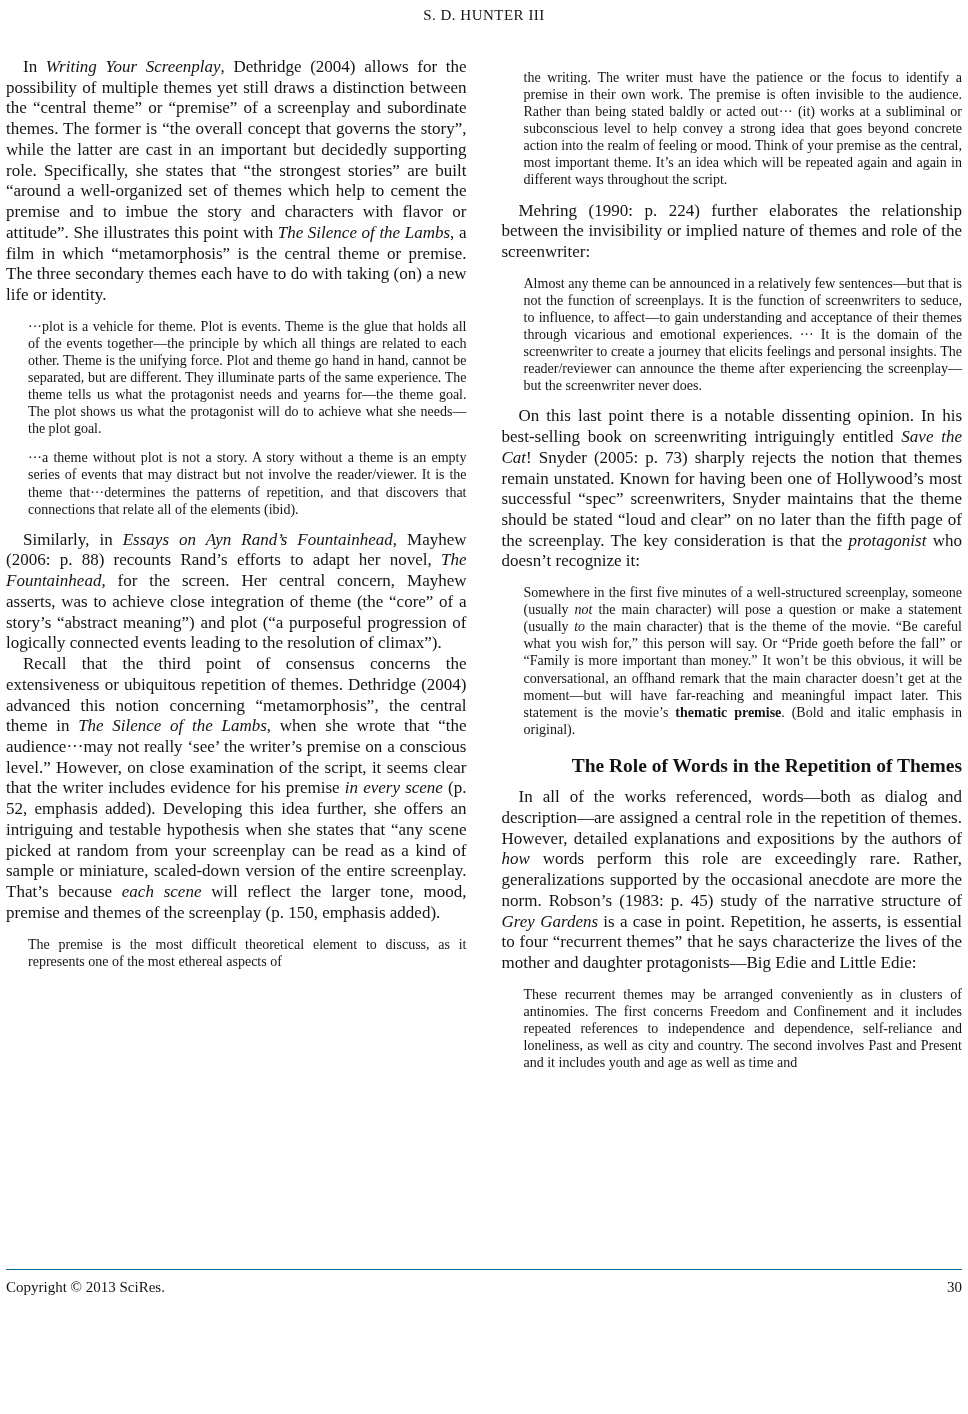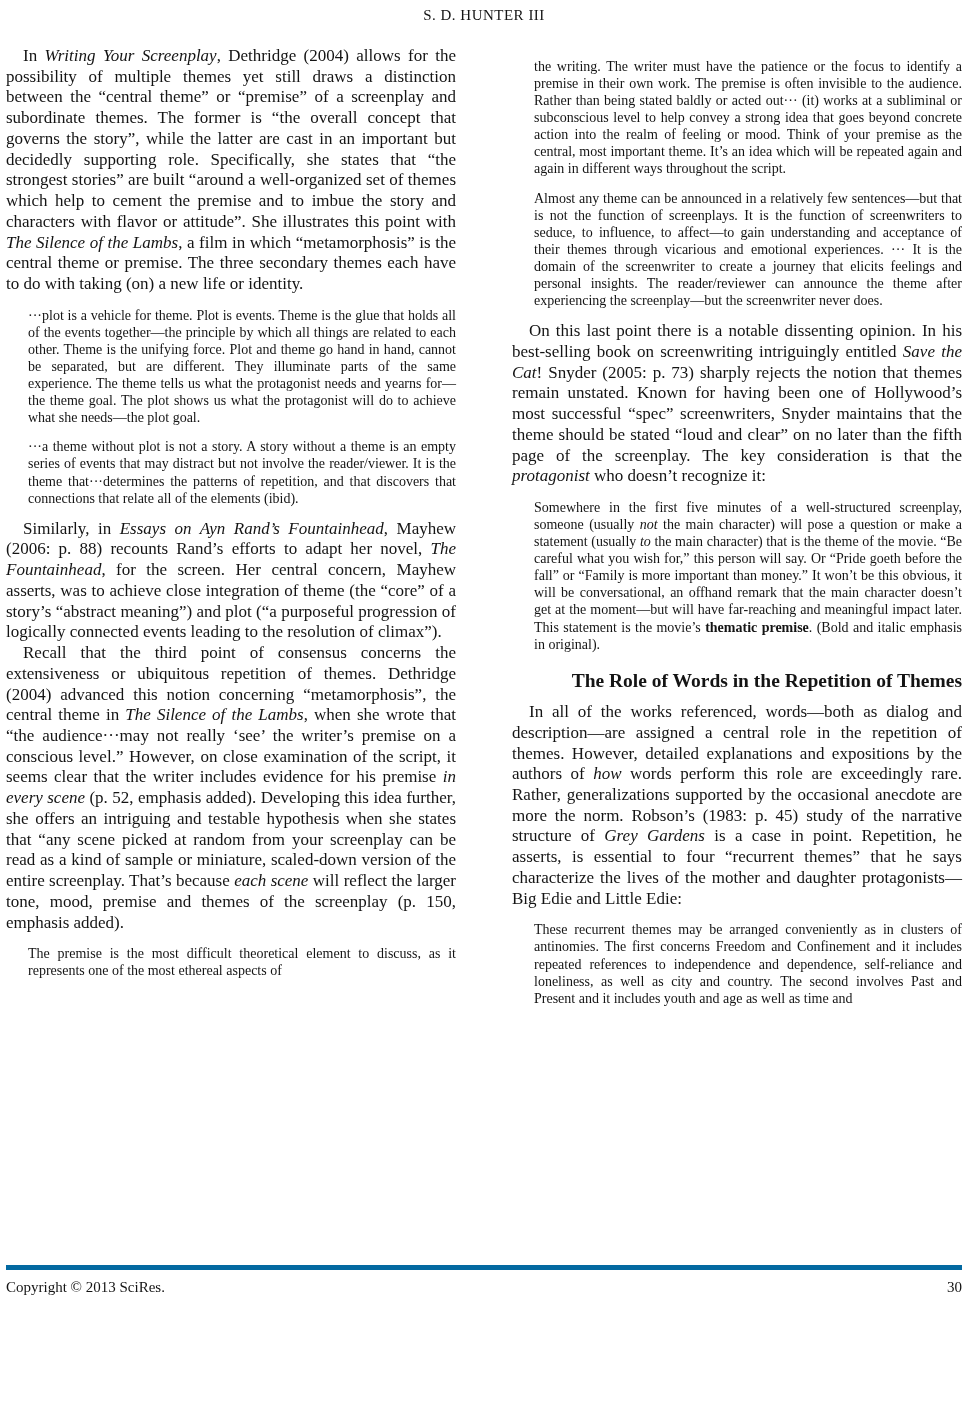--- a/index.html
+++ b/index.html
@@ -14,23 +14,23 @@
     box-sizing: border-box;
   }
   .running-head {
     text-align: center;
     font-size: 15px;
     letter-spacing: 0.5px;
     padding-top: 7px;
   }
   .columns {
     display: flex;
-    gap: 56px;
+    gap: 35px;
     padding: 0 6px;
-    margin-top: 22px;
+    margin-top: 33px;
     box-sizing: border-box;
   }
   .column { flex: 1 1 0; min-width: 0; }
   .column p.para {
     margin: 0;
     font-size: 17px;
     line-height: 1.22;
     text-align: justify;
     text-indent: 17px;
   }
@@ -49,41 +49,42 @@
   }
   .footer {
     position: absolute;
     left: 6px;
     right: 6px;
     bottom: 4px;
     display: flex;
     justify-content: space-between;
     align-items: baseline;
     font-size: 15px;
-    border-top: 5px solid #0369a1;
+    border-top: 1px solid #0369a1;
     padding-top: 9px;
   }
 </style>
 </head>
 <body>
 
 <div class="page">
   <div class="running-head">S. D. HUNTER III</div>
 
   <div class="columns">
     <div class="column">
         <p class="para"><span>In </span><span style="font-style: italic;">Writing Your Screenplay</span><span>, Dethridge (2004) allows for the possibility of multiple themes yet still draws a distinction between the “central theme” or “premise” of a screenplay and subordinate themes. The former is “the overall concept that governs the story”, while the latter are cast in an important but decidedly supporting role. Specifically, she states that “the strongest stories” are built “around a well-organized set of themes which help to cement the premise and to imbue the story and characters with flavor or attitude”. She illustrates this point with </span><span style="font-style: italic;">The Silence of the Lambs</span><span>, a film in which “metamorphosis” is the central theme or premise. The three secondary themes each have to do with taking (on) a new life or identity.</span></p>
         <div class="quote"><span>···plot is a vehicle for theme. Plot is events. Theme is the glue that holds all of the events together—the principle by which all things are related to each other. Theme is the unifying force. Plot and theme go hand in hand, cannot be separated, but are different. They illuminate parts of the same experience. The theme tells us what the protagonist needs and yearns for—the theme goal. The plot shows us what the protagonist will do to achieve what she needs—the plot goal.</span></div>
         <div class="quote"><span>···a theme without plot is not a story. A story without a theme is an empty series of events that may distract but not involve the reader/viewer. It is the theme that···determines the patterns of repetition, and that discovers that connections that relate all of the elements (ibid).</span></div>
         <p class="para"><span>Similarly, in </span><span style="font-style: italic;">Essays on Ayn Rand’s Fountainhead</span><span>, Mayhew (2006: p. 88) recounts Rand’s efforts to adapt her novel, </span><span style="font-style: italic;">The Fountainhead</span><span>, for the screen. Her central concern, Mayhew asserts, was to achieve close integration of theme (the “core” of a story’s “abstract meaning”) and plot (“a purposeful progression of logically connected events leading to the resolution of climax”).</span></p>
         <p class="para"><span>Recall that the third point of consensus concerns the extensiveness or ubiquitous repetition of themes. Dethridge (2004) advanced this notion concerning “metamorphosis”, the central theme in </span><span style="font-style: italic;">The Silence of the Lambs</span><span>, when she wrote that “the audience···may not really ‘see’ the writer’s premise on a conscious level.” However, on close examination of the script, it seems clear that the writer includes evidence for his premise </span><span style="font-style: italic;">in every scene</span><span> (p. 52, emphasis added). Developing this idea further, she offers an intriguing and testable hypothesis when she states that “any scene picked at random from your screenplay can be read as a kind of sample or miniature, scaled-down version of the entire screenplay. That’s because </span><span style="font-style: italic;">each scene</span><span> will reflect the larger tone, mood, premise and themes of the screenplay (p. 150, emphasis added).</span></p>
         <div class="quote"><span>The premise is the most difficult theoretical element to discuss, as it represents one of the most ethereal aspects of</span></div>
       </div>
     <div class="column">
         <div class="quote"><span>the writing. The writer must have the patience or the focus to identify a premise in their own work. The premise is often invisible to the audience. Rather than being stated baldly or acted out··· (it) works at a subliminal or subconscious level to help convey a strong idea that goes beyond concrete action into the realm of feeling or mood. Think of your premise as the central, most important theme. It’s an idea which will be repeated again and again in different ways throughout the script.</span></div>
+        <p class="para"><span>Mehring (1990: p. 224) further elaborates the relationship between the invisibility or implied nature of themes and role of the screenwriter:</span></p>
         <div class="quote"><span>Almost any theme can be announced in a relatively few sentences—but that is not the function of screenplays. It is the function of screenwriters to seduce, to influence, to affect—to gain understanding and acceptance of their themes through vicarious and emotional experiences. ··· It is the domain of the screenwriter to create a journey that elicits feelings and personal insights. The reader/reviewer can announce the theme after experiencing the screenplay—but the screenwriter never does.</span></div>
         <p class="para"><span>On this last point there is a notable dissenting opinion. In his best-selling book on screenwriting intriguingly entitled </span><span style="font-style: italic;">Save the Cat</span><span>! Snyder (2005: p. 73) sharply rejects the notion that themes remain unstated. Known for having been one of Hollywood’s most successful “spec” screenwriters, Snyder maintains that the theme should be stated “loud and clear” on no later than the fifth page of the screenplay. The key consideration is that the </span><span style="font-style: italic;">protagonist</span><span> who doesn’t recognize it:</span></p>
         <div class="quote"><span>Somewhere in the first five minutes of a well-structured screenplay, someone (usually </span><span style="font-style: italic;">not</span><span> the main character) will pose a question or make a statement (usually </span><span style="font-style: italic;">to</span><span> the main character) that is the theme of the movie. “Be careful what you wish for,” this person will say. Or “Pride goeth before the fall” or “Family is more important than money.” It won’t be this obvious, it will be conversational, an offhand remark that the main character doesn’t get at the moment—but will have far-reaching and meaningful impact later. This statement is the movie’s </span><span style="font-weight: bold;">thematic premise</span><span>. (Bold and italic emphasis in original).</span></div>
         <h2 class="section-heading"><span>The Role of Words in the Repetition of Themes</span></h2>
         <p class="para"><span>In all of the works referenced, words—both as dialog and description—are assigned a central role in the repetition of themes. However, detailed explanations and expositions by the authors of </span><span style="font-style: italic;">how</span><span> words perform this role are exceedingly rare. Rather, generalizations supported by the occasional anecdote are more the norm. Robson’s (1983: p. 45) study of the narrative structure of </span><span style="font-style: italic;">Grey Gardens</span><span> is a case in point. Repetition, he asserts, is essential to four “recurrent themes” that he says characterize the lives of the mother and daughter protagonists—Big Edie and Little Edie:</span></p>
         <div class="quote"><span>These recurrent themes may be arranged conveniently as in clusters of antinomies. The first concerns Freedom and Confinement and it includes repeated references to independence and dependence, self-reliance and loneliness, as well as city and country. The second involves Past and Present and it includes youth and age as well as time and</span></div>
       </div>
   </div>
 
   <div class="footer">

